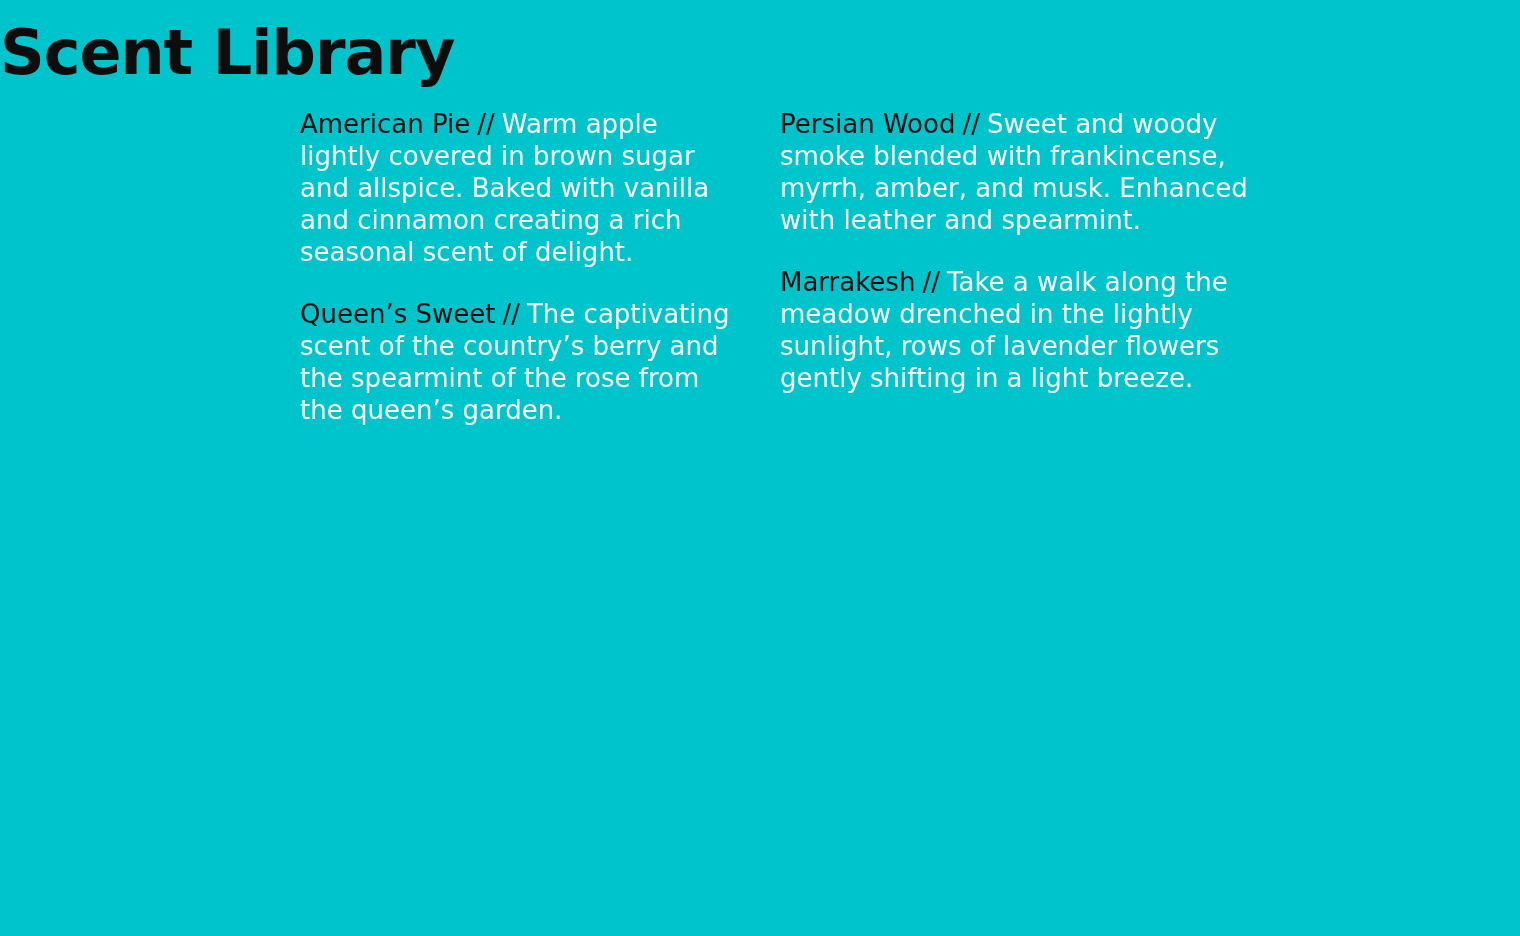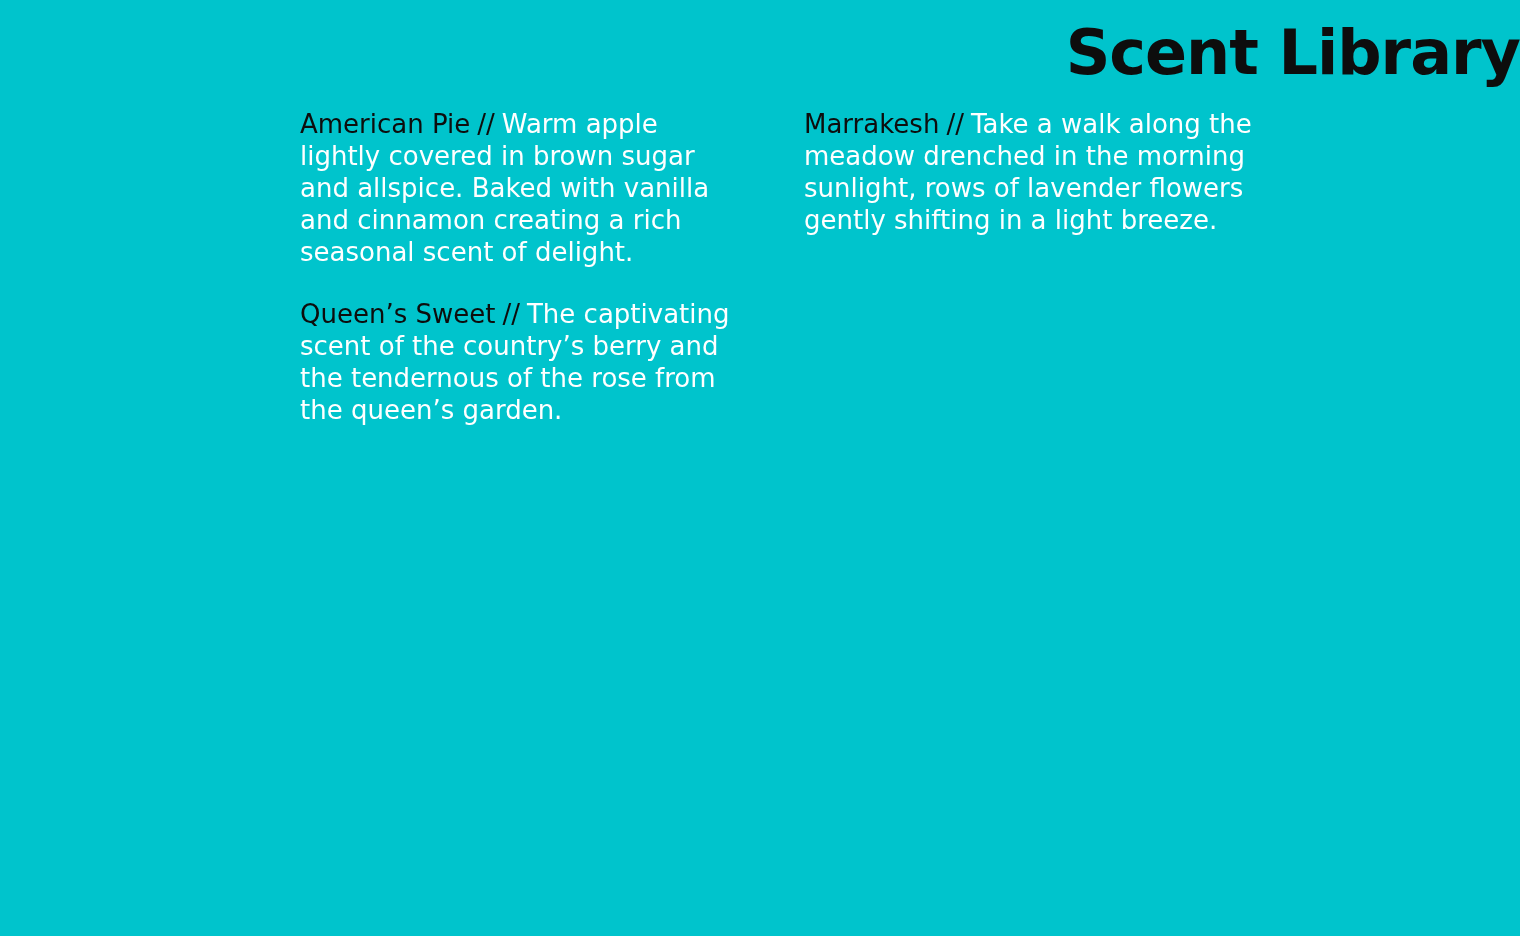--- a/index.html
+++ b/index.html
@@ -13,31 +13,31 @@
     overflow: hidden;
     font-family: "DejaVu Sans", "Liberation Sans", sans-serif;
   }
   .page {
     width: 1520px;
     height: 936px;
     box-sizing: border-box;
   }
   .page-title {
     margin: 22px 0 24px 0;
-    text-align: right;
+    text-align: left;
     font-size: 62px;
     line-height: 1;
     font-weight: 600;
     letter-spacing: -1px;
     color: #0d0d0d;
   }
   .columns {
     display: flex;
     padding-left: 300px;
-    gap: 72px;
+    gap: 48px;
     box-sizing: border-box;
   }
   .column {
     box-sizing: border-box;
   }
   .column-left  { width: 432px; }
   .column-right { width: 478px; }
   .scent {
     margin: 0 0 30px 0;
     font-size: 26px;
@@ -62,32 +62,35 @@
   <div class="columns">
 
     <div class="column column-left">
 
       <p class="scent">
         <span class="scent-name">American Pie</span><span class="scent-sep">//</span><span class="scent-desc">Warm apple lightly covered in brown sugar and allspice. Baked with vanilla and cinnamon creating a rich seasonal scent of delight.</span>
       </p>
 
 
       <p class="scent">
-        <span class="scent-name">Queen’s Sweet</span><span class="scent-sep">//</span><span class="scent-desc">The captivating scent of the country’s berry and the tendernous of the rose from the queen’s garden.</span>
+        <span class="scent-name">Queen’s Sweet</span><span class="scent-sep">//</span><span class="scent-desc">The captivating scent of the country’s berry and the spearmint of the rose from the queen’s garden.</span>
       </p>
 
 
     </div>
 
     <div class="column column-right">
 
 
+      <p class="scent">
+        <span class="scent-name">Persian Wood</span><span class="scent-sep">//</span><span class="scent-desc">Sweet and woody smoke blended with frankincense, myrrh, amber, and musk. Enhanced with leather and spearmint.</span>
+      </p>
 
 
       <p class="scent">
-        <span class="scent-name">Marrakesh</span><span class="scent-sep">//</span><span class="scent-desc">Take a walk along the meadow drenched in the morning sunlight, rows of lavender flowers gently shifting in a light breeze.</span>
+        <span class="scent-name">Marrakesh</span><span class="scent-sep">//</span><span class="scent-desc">Take a walk along the meadow drenched in the lightly sunlight, rows of lavender flowers gently shifting in a light breeze.</span>
       </p>
 
     </div>
 
   </div>
 
 </div>
 
 </body></html>

